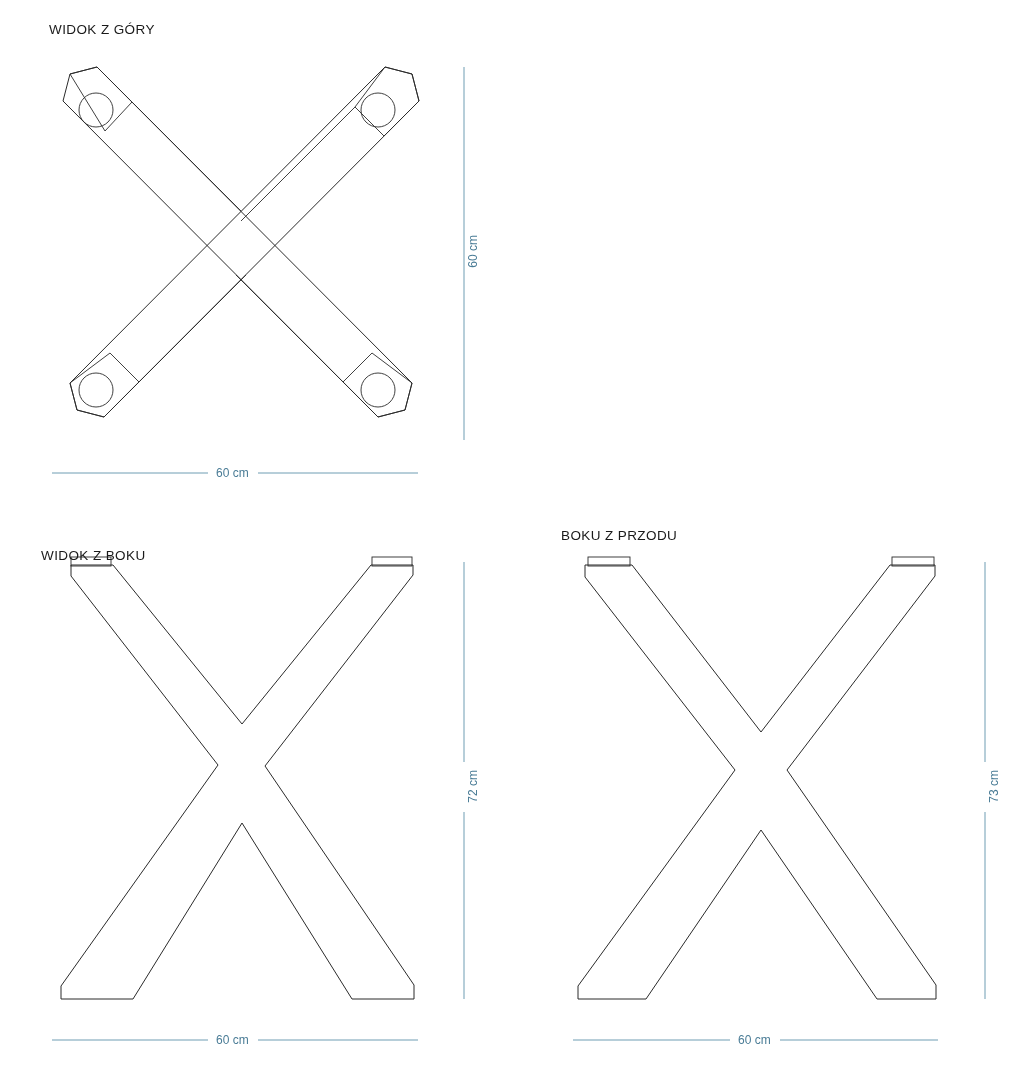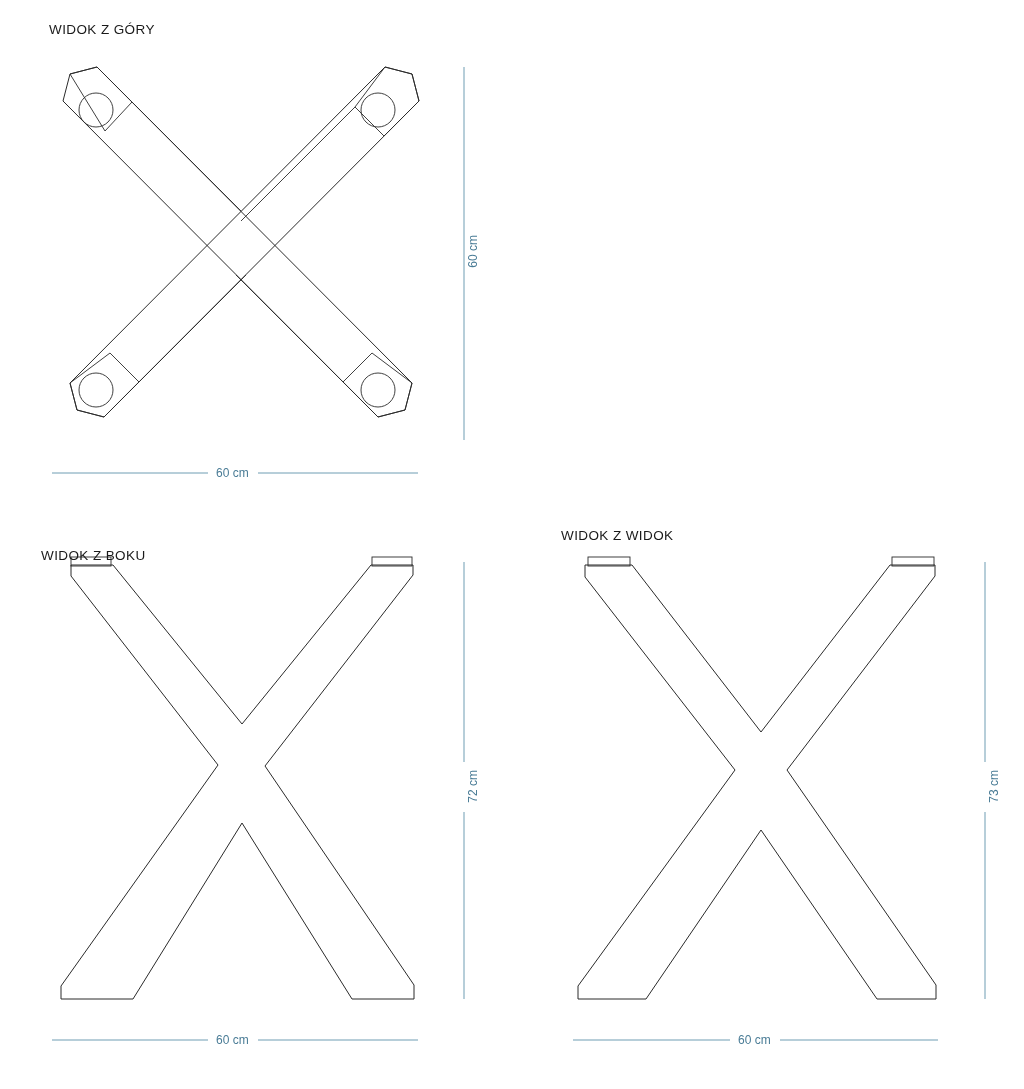--- a/index.html
+++ b/index.html
@@ -101,15 +101,15 @@
   </g>
 </svg>
 
 <div class="dim-label dim-vertical" style="left:466px; top:235px;">60 cm</div>
 <div class="dim-label" style="left:216px; top:466px;">60 cm</div>
 
 <div class="view-title" id="title-side">WIDOK Z BOKU</div>
 <div class="dim-label dim-vertical" style="left:466px; top:770px;">72 cm</div>
 <div class="dim-label" style="left:216px; top:1033px;">60 cm</div>
 
-<div class="view-title" id="title-front">WIDOK Z WIDOK</div>
+<div class="view-title" id="title-front">BOKU Z PRZODU</div>
 <div class="dim-label dim-vertical" style="left:987px; top:770px;">73 cm</div>
 <div class="dim-label" style="left:738px; top:1033px;">60 cm</div>
 
 </body></html>

